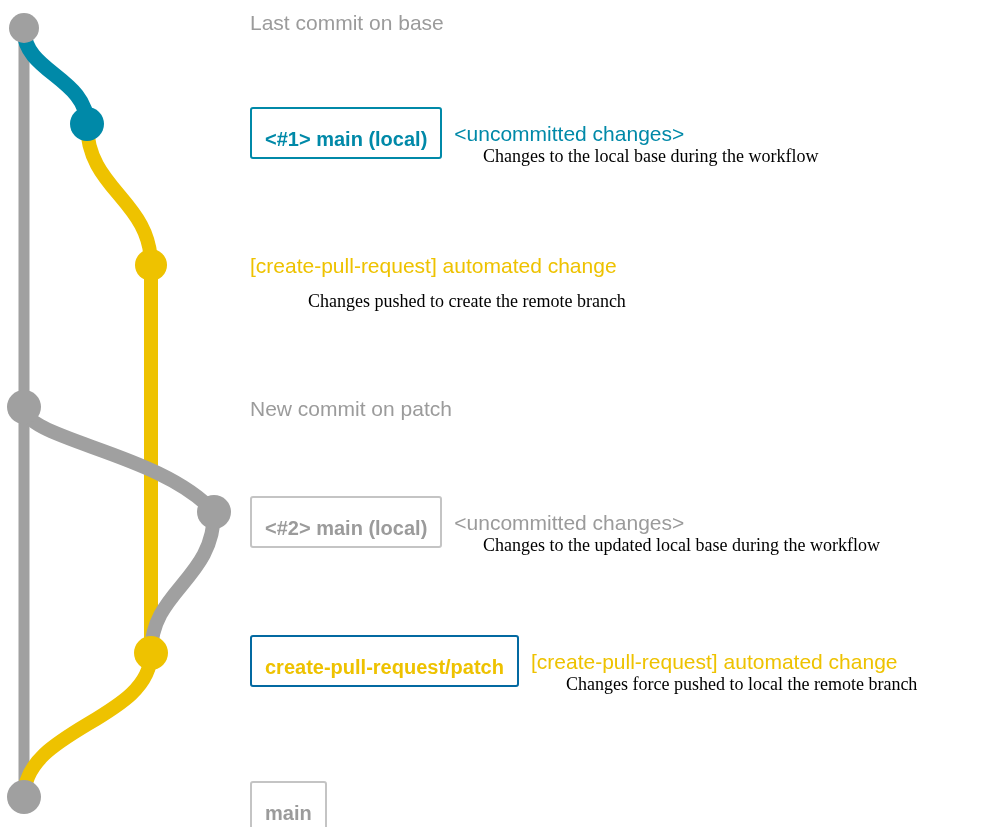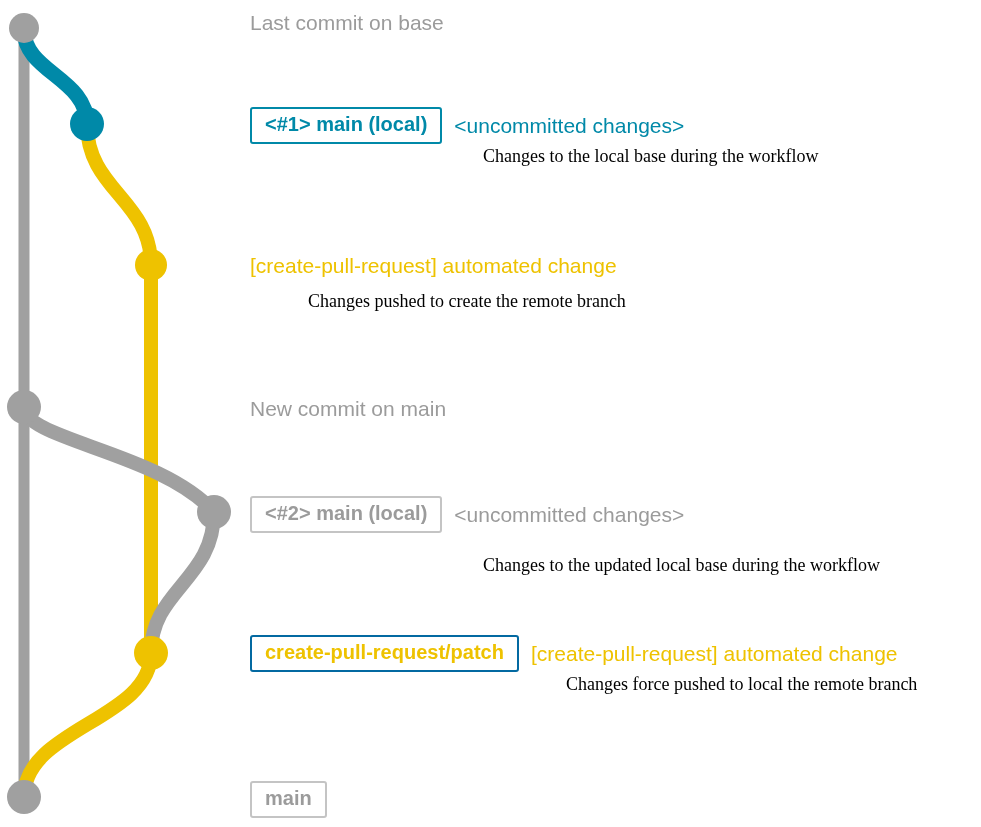--- a/index.html
+++ b/index.html
@@ -45,21 +45,21 @@
     white-space: nowrap;
   }
   .labelline {
     display: flex;
     align-items: center;
     white-space: nowrap;
   }
   .badge {
     display: inline-block;
     border-radius: 3px;
-    padding: 4px 13px 6px 13px;
+    padding: 19px 13px 6px 13px;
     font-family: "Liberation Sans", sans-serif;
     font-size: 20px;
     line-height: 23px;
     font-weight: 700;
     white-space: nowrap;
     background: #ffffff;
   }
   .badge.teal   { border: 2px solid #0089a8; color: #0089a8; }
   .badge.gray   { border: 2px solid #c4c4c4; color: #9b9b9b; }
   .badge.yellow { border: 2px solid #0369a1; color: #eec200; }
@@ -115,30 +115,30 @@
     </div>
   </div>
   <div class="desc" style="position:absolute; left:483px; top:145px;">Changes to the local base during the workflow</div>
 
   <div class="row" style="top:253px;">
     <div class="headline yellow">[create-pull-request] automated change</div>
   </div>
   <div class="desc" style="position:absolute; left:268px; top:290px;margin-left:40px;">Changes pushed to create the remote branch</div>
 
   <div class="row" style="top:396px;">
-    <div class="headline gray">New commit on main</div>
+    <div class="headline gray">New commit on patch</div>
   </div>
 
   <div class="row" style="top:496px;text-align:right;">
     <div class="labelline">
       <span class="badge gray">&lt;#2&gt; main (local)</span>
       <span class="badge-note gray">&lt;uncommitted changes&gt;</span>
     </div>
   </div>
-  <div class="desc" style="position:absolute; left:483px; top:554px;">Changes to the updated local base during the workflow</div>
+  <div class="desc" style="position:absolute; left:483px; top:534px;">Changes to the updated local base during the workflow</div>
 
   <div class="row" style="top:635px;">
     <div class="labelline">
       <span class="badge yellow">create-pull-request/patch</span>
       <span class="badge-note yellow">[create-pull-request] automated change</span>
     </div>
   </div>
   <div class="desc" style="position:absolute; left:566px; top:673px;">Changes force pushed to local the remote branch</div>
 
   <div class="row" style="top:781px;">

